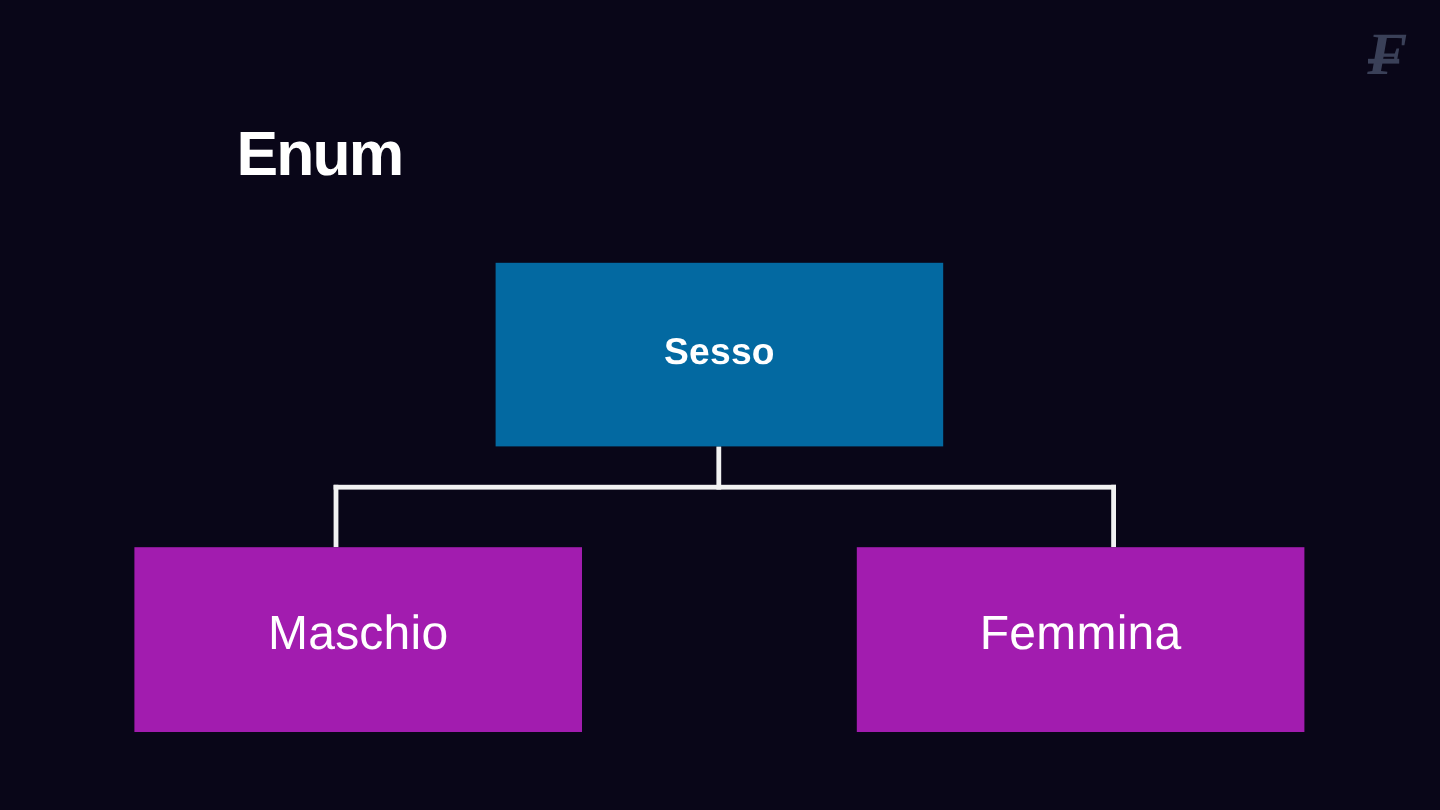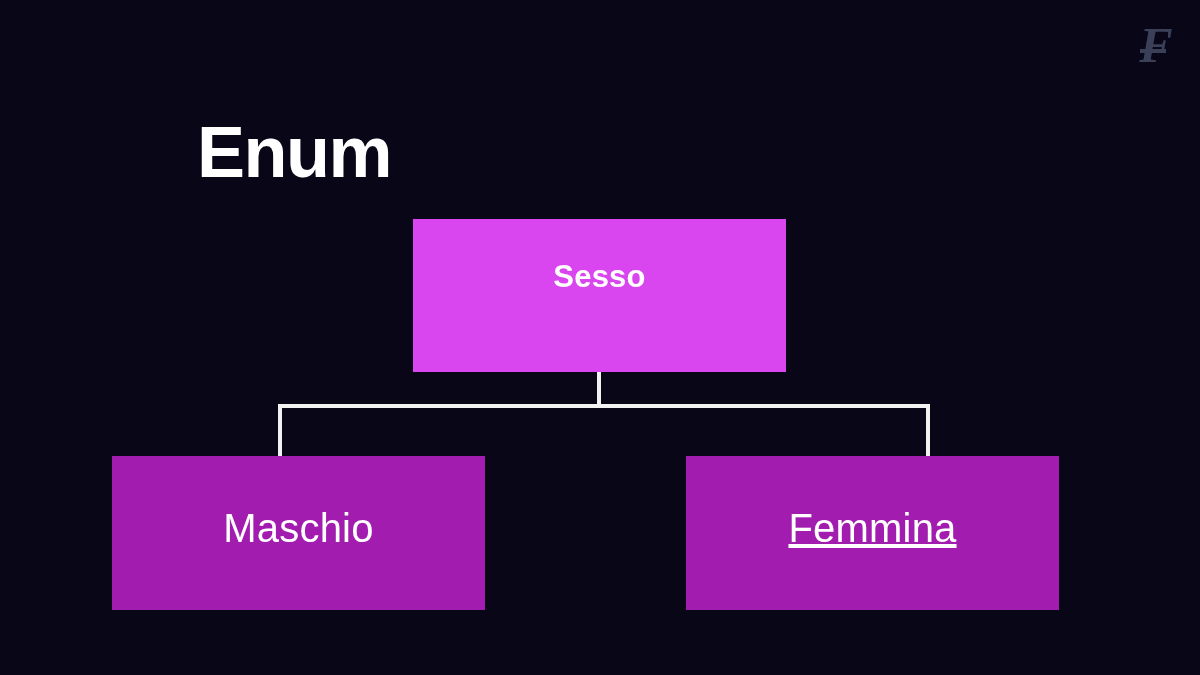--- a/index.html
+++ b/index.html
@@ -33,21 +33,21 @@
     align-items: center;
     justify-content: center;
   }
   .logo svg { display: block; }
 
   
   .title {
     position: absolute;
     left: 197px;
     top: 68px;
-    font-size: 72px;
+    font-size: 52px;
     font-weight: 800;
     letter-spacing: -1.5px;
     color: #ffffff;
     line-height: 1;
     white-space: nowrap;
   }
 
   
   .diagram {
     position: absolute;
@@ -66,40 +66,40 @@
     color: #ffffff;
     text-align: center;
     white-space: nowrap;
   }
 
   .node-root {
     left: 413px;
     top: 219px;
     width: 373px;
     height: 153px;
-    background: #d946ef;
-    padding-top: 40px;
+    background: #0369a1;
+    padding-top: 56px;
     font-size: 31px;
     font-weight: 700;
     letter-spacing: 0.2px;
   }
 
   .node-leaf {
     top: 456px;
     width: 373px;
     height: 154px;
     background: #a21caf;
     padding-top: 50px;
     font-size: 40px;
     font-weight: 400;
     letter-spacing: 0.2px;
   }
 
   .node-leaf-left  { left: 112px; }
-  .node-leaf-right { left: 686px; text-decoration: underline; }
+  .node-leaf-right { left: 714px; }
 
   
   .conn {
     position: absolute;
     background: #f2f2f2;
   }
   
   .conn-stem {
     left: 597px;
     top: 372px;

